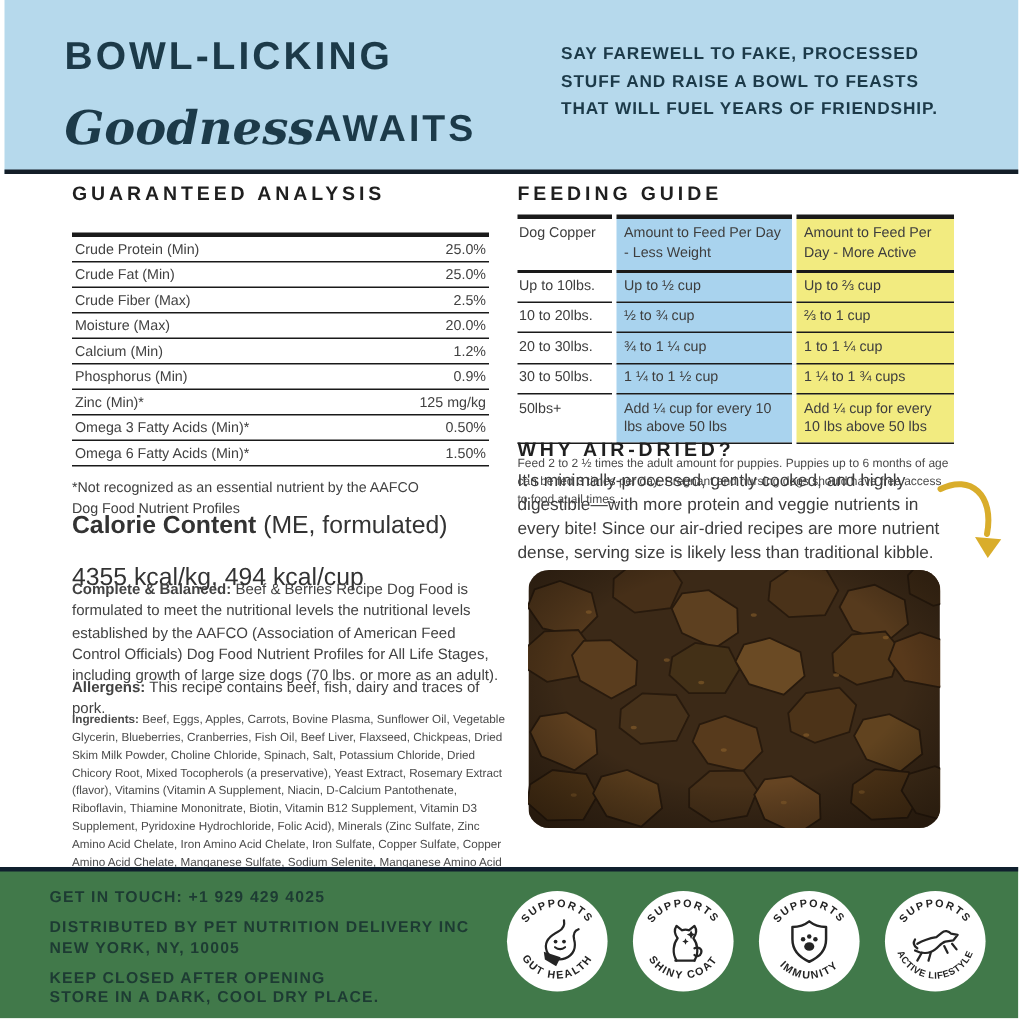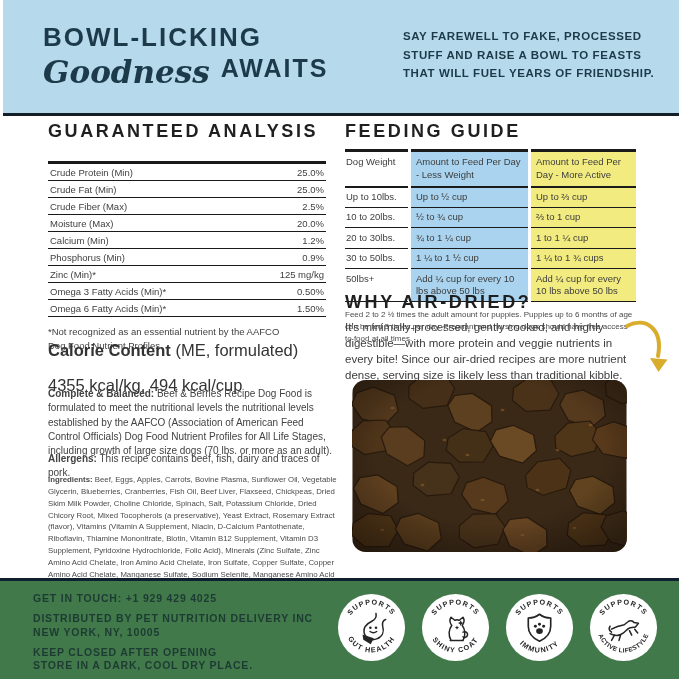--- a/index.html
+++ b/index.html
@@ -4,27 +4,27 @@
 <style>
   html,body{margin:0;padding:0;background:#fff;}
   .page{position:relative;width:679px;height:679px;background:#fff;overflow:hidden;
         font-family:"Liberation Sans",sans-serif;-webkit-font-smoothing:antialiased;}
 
   
   .topbar{position:absolute;top:0;left:3px;width:679px;height:116px;
           background:var(--header-bg,#b6d9ec);border-bottom:3px solid #141e28;box-sizing:border-box;}
   .title-block{position:absolute;left:40px;top:22px;color:#1c3a49;}
   .title-line1{font-size:26px;font-weight:bold;letter-spacing:2px;}
-  .title-line2{margin-top:1px;font-size:25px;font-weight:bold;letter-spacing:2px;display:flex;align-items:flex-start;gap:11px;}
+  .title-line2{margin-top:15px;font-size:25px;font-weight:bold;letter-spacing:2px;display:flex;align-items:center;}
   .script{font-family:"DejaVu Serif",serif;font-style:italic;font-weight:bold;font-size:31px;letter-spacing:0;}
   .tagline{position:absolute;left:371px;top:27px;font-size:11.5px;font-weight:bold;
-           letter-spacing:.6px;line-height:1.62;color:#1c3a49;margin-left:29px;}
-
-  
-  .section-heading{font-size:18px;font-weight:bold;letter-spacing:2.6px;color:#1f1f1f;margin:0;}
+           letter-spacing:.6px;line-height:1.62;color:#1c3a49;}
+
+  
+  .section-heading{font-size:13px;font-weight:bold;letter-spacing:2.6px;color:#1f1f1f;margin:0;}
 
   
   .ga{position:absolute;left:48px;top:121px;width:278px;}
   .ga-table{margin-top:19px;border-top:3px solid #1a1a1a;}
   .ga-row{display:flex;justify-content:space-between;border-bottom:1.5px solid #1a1a1a;
           padding:3px 2px 2px 2px;font-size:9.5px;color:#414141;}
   .ga-footnote{margin-top:8px;font-size:9.5px;color:#414141;line-height:1.5;width:240px;}
 
   
   .calorie{position:absolute;left:48px;top:341px;color:#333;}
@@ -141,21 +141,21 @@
 
   <p class="para alg"><b>Allergens:</b><span> This recipe contains beef, fish, dairy and traces of pork.</span></p>
 
   <p class="para ing"><b>Ingredients:</b><span> Beef, Eggs, Apples, Carrots, Bovine Plasma, Sunflower Oil, Vegetable Glycerin, Blueberries, Cranberries, Fish Oil, Beef Liver, Flaxseed, Chickpeas, Dried Skim Milk Powder, Choline Chloride, Spinach, Salt, Potassium Chloride, Dried Chicory Root, Mixed Tocopherols (a preservative), Yeast Extract, Rosemary Extract (flavor), Vitamins (Vitamin A Supplement, Niacin, D-Calcium Pantothenate, Riboflavin, Thiamine Mononitrate, Biotin, Vitamin B12 Supplement, Vitamin D3 Supplement, Pyridoxine Hydrochloride, Folic Acid), Minerals (Zinc Sulfate, Zinc Amino Acid Chelate, Iron Amino Acid Chelate, Iron Sulfate, Copper Sulfate, Copper Amino Acid Chelate, Manganese Sulfate, Sodium Selenite, Manganese Amino Acid Chelate, Calcium Iodate).</span></p>
 
   <section class="fg">
     <h2 class="section-heading">FEEDING GUIDE</h2>
     <table class="fg-table">
       <thead>
           <tr>
-            <th class="c0">Dog Weight</th>
+            <th class="c0">Dog Copper</th>
             <th class="c1">Amount to Feed Per Day - Less Weight</th>
             <th class="c2">Amount to Feed Per Day - More Active</th>
           </tr>
         </thead>
       <tbody>
           <tr>
             <td class="c0">Up to 10lbs.</td>
             <td class="c1">Up to ½ cup</td>
             <td class="c2">Up to ⅔ cup</td>
           </tr>

